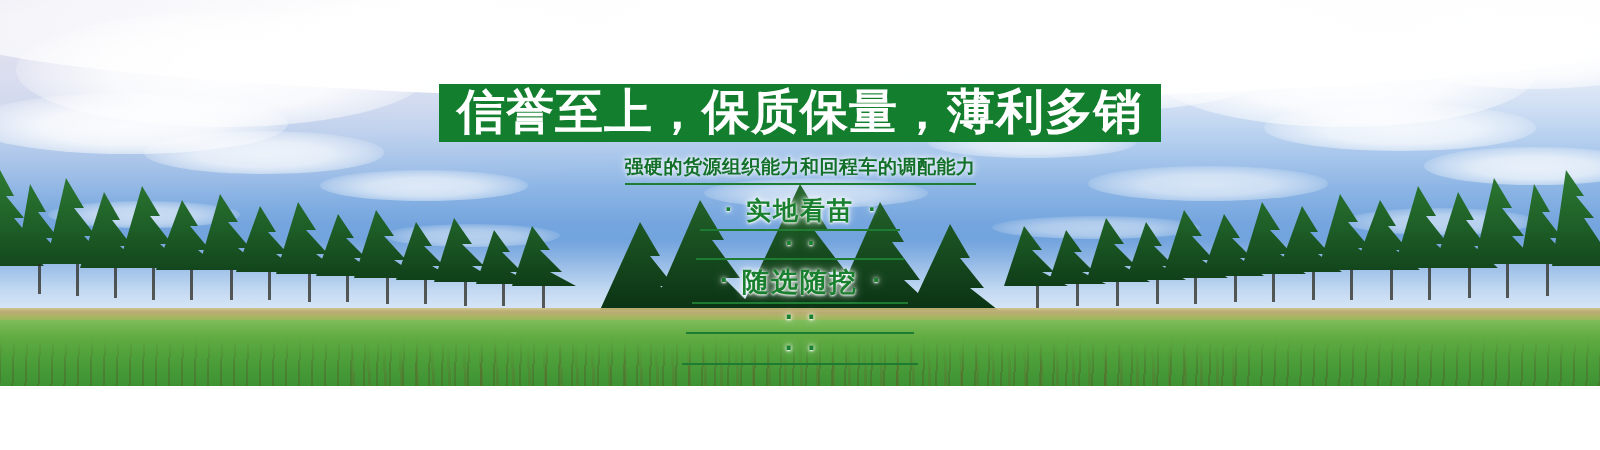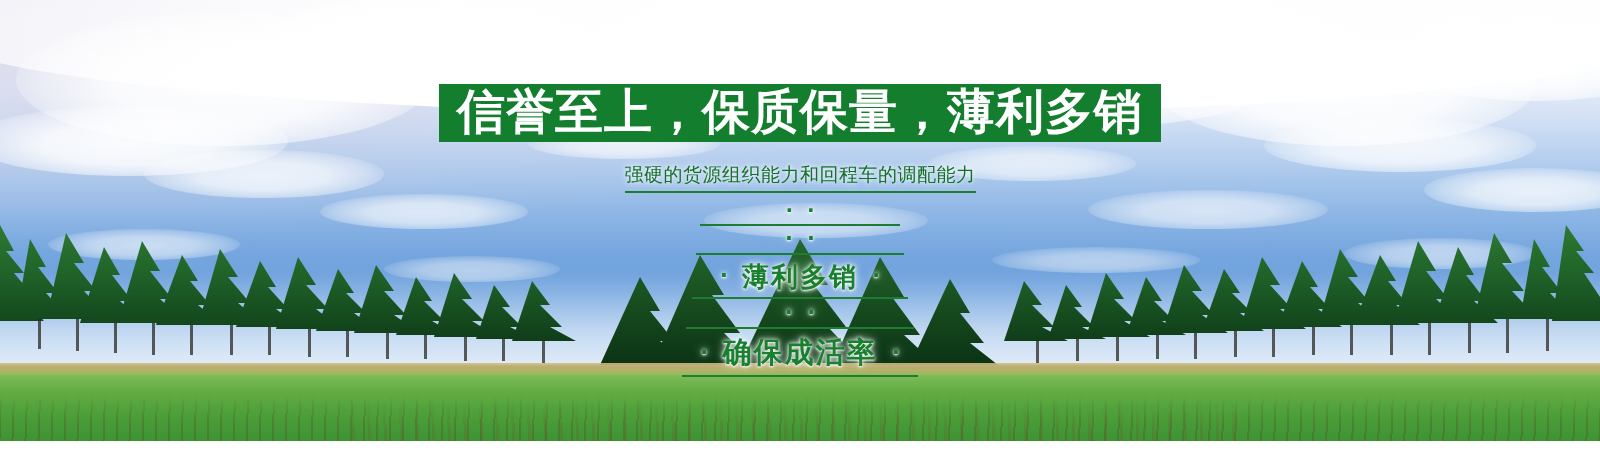--- a/index.html
+++ b/index.html
@@ -1,21 +1,21 @@
 <!DOCTYPE html>
 <html><head>
 <meta charset="utf-8">
 <style>
   * { margin:0; padding:0; box-sizing:border-box; }
   html,body { background:#fff; }
   body { font-family:"Liberation Sans","DejaVu Sans",sans-serif; }
 
   .banner{
     position:relative;
-    width:1600px; height:441px;
+    width:1600px; height:386px;
     overflow:hidden;
   }
 
   
   .sky{
     position:absolute; inset:0;
     background:
       linear-gradient(180deg,
         #fbfbfe   0%,
         #f7f8fc   6%,
@@ -136,24 +136,24 @@
   .headline{
     color:#ffffff;
     font-size:48px;
     font-weight:bold;
     letter-spacing:1px;
     white-space:nowrap;
     font-family:"DejaVu Sans","Liberation Sans",sans-serif;
   }
 
   .subtitle{
-    margin-top:20px;
+    margin-top:12px;
     color:#13702a;
     font-size:19px;
-    font-weight:normal;
+    font-weight:bold;
     letter-spacing:.5px;
     white-space:nowrap;
     border-bottom:2px solid #1d7c32;
     padding-bottom:3px;
     text-shadow:0 0 4px rgba(255,255,255,.95), 0 0 9px rgba(255,255,255,.8);
     font-family:"DejaVu Sans","Liberation Sans",sans-serif;
   }
 
   .feature-list{ margin-top:9px; display:flex; flex-direction:column; align-items:center; }
 
@@ -323,41 +323,41 @@
     <div class="headline-box">
       <div class="headline">信誉至上，保质保量，薄利多销</div>
     </div>
 
     <div class="subtitle">强硬的货源组织能力和回程车的调配能力</div>
 
     <div class="feature-list">
 
       <div class="feature f0">
         <span class="dot">·</span>
+        <span class="ftext">实地看苗</span>
         <span class="dot">·</span>
       </div>
 
       <div class="feature f1">
         <span class="dot">·</span>
         <span class="dot">·</span>
       </div>
 
       <div class="feature f2">
         <span class="dot">·</span>
-        <span class="ftext">薄利多销</span>
+        <span class="ftext">随选随挖</span>
         <span class="dot">·</span>
       </div>
 
       <div class="feature f3">
         <span class="dot">·</span>
         <span class="dot">·</span>
       </div>
 
       <div class="feature f4">
         <span class="dot">·</span>
-        <span class="ftext">确保成活率</span>
         <span class="dot">·</span>
       </div>
 
     </div>
   </div>
 
 </div>
 
 </body></html>

